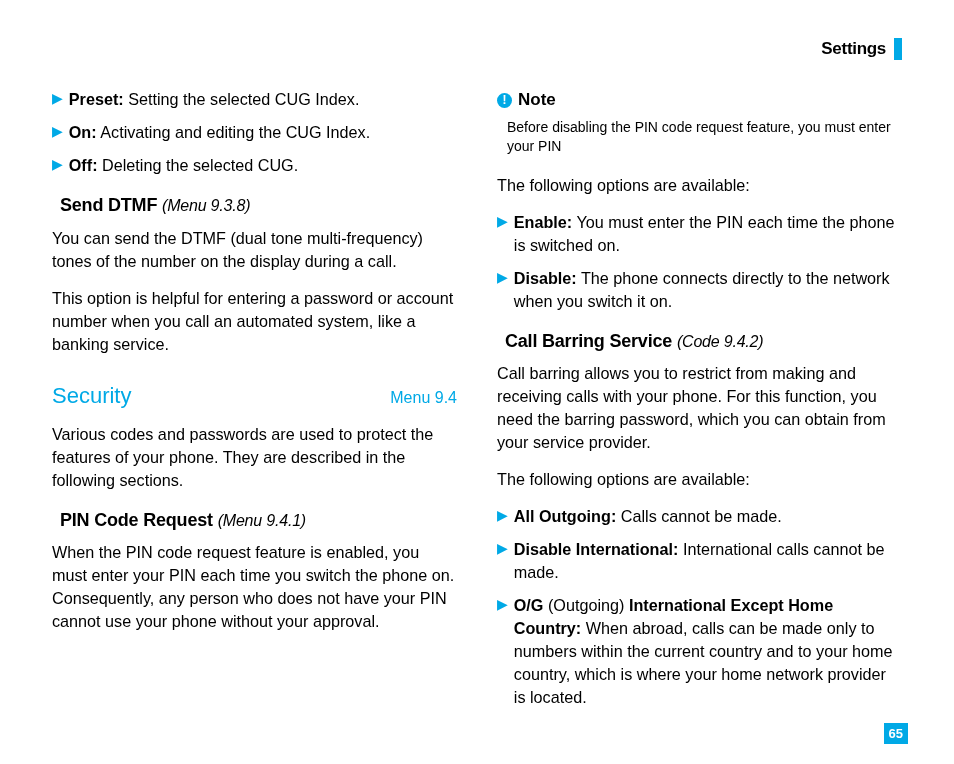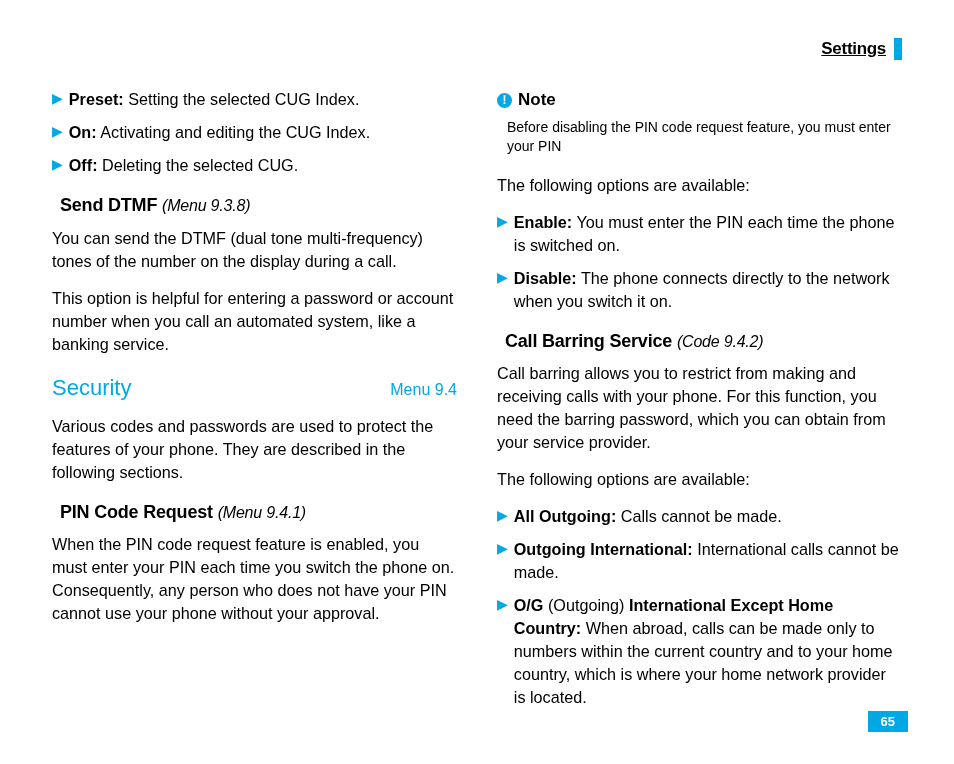--- a/index.html
+++ b/index.html
@@ -11,21 +11,20 @@
     color: #000;
     position: relative;
     padding: 38px 52px 40px 52px;
   }
   .header {
     text-align: right;
     margin-bottom: 28px;
     display: flex;
     justify-content: flex-end;
     align-items: center;
-    text-decoration: underline;
   }
   .header-title {
     font-weight: 700;
     font-size: 17px;
     letter-spacing: -0.3px;
   }
   .cyan-bar {
     display: inline-block;
     width: 8px;
     height: 22px;
@@ -69,21 +68,21 @@
     font-size: 16px;
   }
   .para {
     margin-bottom: 14px;
   }
   .section-head {
     display: flex;
     justify-content: space-between;
     align-items: baseline;
     color: #00a9e6;
-    margin-top: 16px;
+    margin-top: 24px;
     margin-bottom: 12px;
   }
   .section-title {
     font-size: 22px;
     font-weight: 400;
   }
   .section-menu {
     font-size: 16px;
   }
   .note-head {
@@ -107,27 +106,27 @@
     margin-right: 6px;
   }
   .note-body {
     font-size: 14px;
     line-height: 1.35;
     margin-left: 10px;
     margin-bottom: 18px;
   }
   .page-num {
     position: absolute;
-    bottom: 32px;
+    bottom: 20px;
     right: 46px;
     background: #00a9e6;
     color: #fff;
     font-weight: 700;
     font-size: 13px;
-    padding: 3px 13px;
+    padding: 3px 5px;
   }
 </style>
 </head>
 <body>
 
 <div class="header">
   <span class="header-title">Settings</span>
   <span class="cyan-bar"></span>
 </div>
 
@@ -192,21 +191,21 @@
     <p class="para">Call barring allows you to restrict from making and receiving calls with your phone. For this function, you need the barring password, which you can obtain from your service provider.</p>
 
     <p class="para">The following options are available:</p>
 
     <div class="bullet-item">
       <span class="tri">▶</span>
       <span class="bullet-text"><span class="b">All Outgoing:</span><span> Calls cannot be made.</span></span>
     </div>
     <div class="bullet-item">
       <span class="tri">▶</span>
-      <span class="bullet-text"><span class="b">Outgoing International:</span><span> International calls cannot be made.</span></span>
+      <span class="bullet-text"><span class="b">Disable International:</span><span> International calls cannot be made.</span></span>
     </div>
     <div class="bullet-item">
       <span class="tri">▶</span>
       <span class="bullet-text"><span class="b">O/G</span><span> (Outgoing) </span><span class="b">International Except Home Country:</span><span> When abroad, calls can be made only to numbers within the current country and to your home country, which is where your home network provider is located.</span></span>
     </div>
 
   </div>
 </div>
 
 <div class="page-num">65</div>

